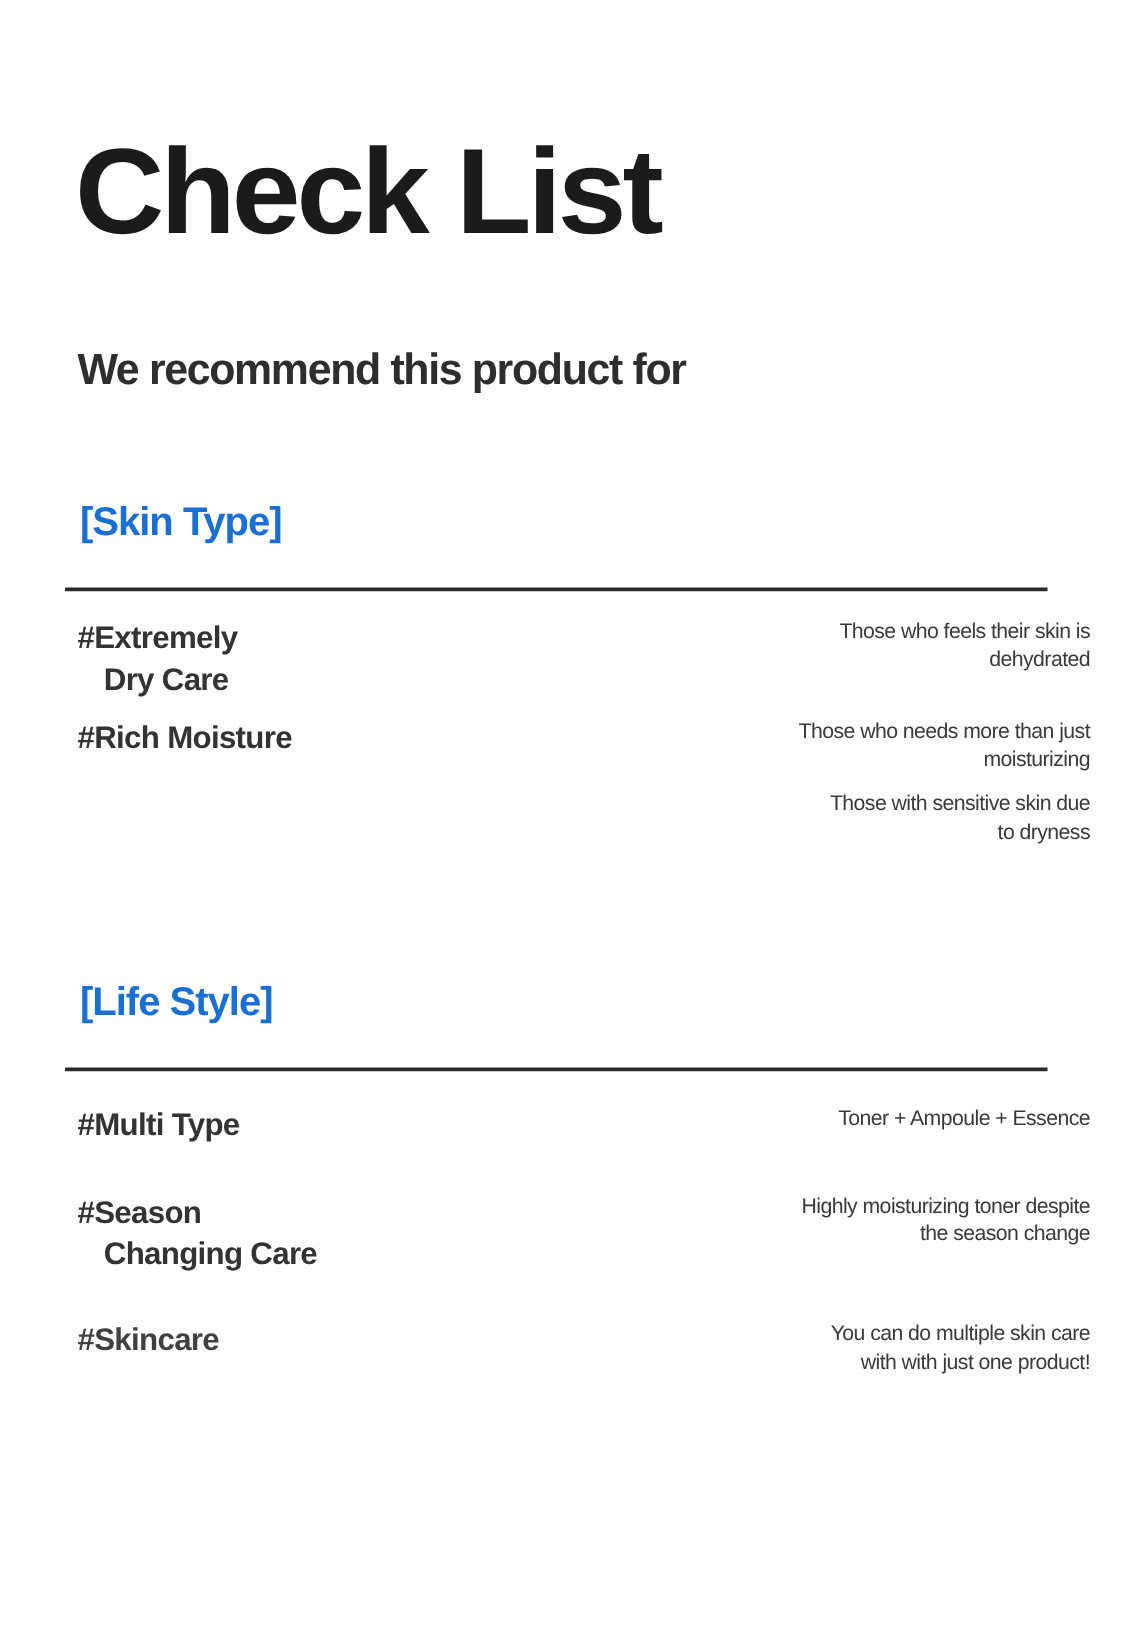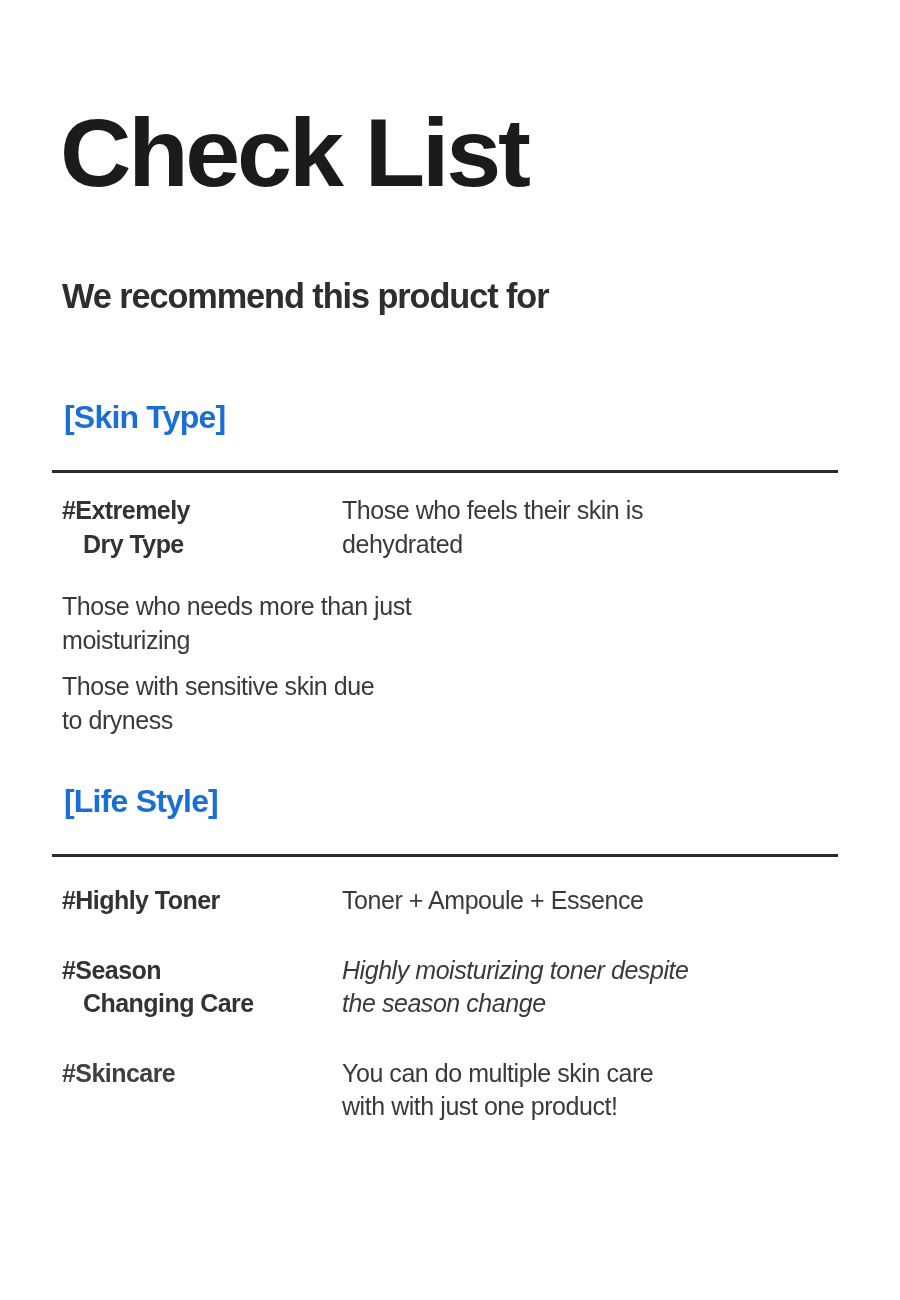--- a/index.html
+++ b/index.html
@@ -92,27 +92,28 @@
     font-size: 25px;
     font-weight: 700;
     color: #333333;
     letter-spacing: -0.55px;
     line-height: 1.33;
     white-space: pre-line;
   }
 
   .row-desc {
     flex: 1 1 auto;
-    font-size: 25px;
+    font-size: 17px;
     font-weight: 400;
     color: #3a3a3a;
     letter-spacing: -0.45px;
     line-height: 1.34;
     white-space: pre-line;
     padding-right: 28px;
+    text-align: right;
   }
 
   
   .section-1 .rows { padding-top: 21px; }
   .section-1 .row { margin-bottom: 13px; }
   .section-1 .row:last-child { margin-bottom: 0; }
 
   
   .section-2 .rows { padding-top: 27px; }
   .section-2 .row { margin-bottom: 36px; }
@@ -129,51 +130,52 @@
     <div class="page-title" style="color: rgb(27, 27, 27);">Check List</div>
     <div class="page-subtitle">We recommend this product for</div>
   </div>
 
   <div class="section section-1">
     <div class="section-heading" style="color: rgb(26, 111, 212);">[Skin Type]</div>
     <div class="section-rule" style="background: rgb(43, 43, 43);"></div>
     <div class="rows">
 
       <div class="row">
-        <div class="row-label" style="color: rgb(51, 51, 51);"><span>#Extremely</span><br><span class="indent-line">Dry Type</span></div>
+        <div class="row-label" style="color: rgb(51, 51, 51);"><span>#Extremely</span><br><span class="indent-line">Dry Care</span></div>
         <div class="row-desc" style="color: rgb(58, 58, 58);">Those who feels their skin is
 dehydrated</div>
       </div>
 
       <div class="row">
-        <div class="row-desc" style="color: rgb(58, 58, 58); margin-top: 16px;">Those who needs more than just
+        <div class="row-label" style="color: rgb(51, 51, 51);">#Rich Moisture</div>
+        <div class="row-desc" style="color: rgb(58, 58, 58);">Those who needs more than just
 moisturizing</div>
       </div>
 
       <div class="row">
         <div class="row-desc" style="color: rgb(58, 58, 58);">Those with sensitive skin due
 to dryness</div>
       </div>
 
     </div>
   </div>
 
   <div class="section section-2">
     <div class="section-heading" style="color: rgb(26, 111, 212);">[Life Style]</div>
     <div class="section-rule" style="background: rgb(43, 43, 43);"></div>
     <div class="rows">
 
       <div class="row">
-        <div class="row-label" style="color: rgb(51, 51, 51);">#Highly Toner</div>
+        <div class="row-label" style="color: rgb(51, 51, 51);">#Multi Type</div>
         <div class="row-desc" style="color: rgb(58, 58, 58);">Toner + Ampoule + Essence</div>
       </div>
 
       <div class="row">
         <div class="row-label" style="color: rgb(51, 51, 51);"><span>#Season</span><br><span class="indent-line">Changing Care</span></div>
-        <div class="row-desc" style="color: rgb(58, 58, 58); font-style: italic;">Highly moisturizing toner despite
+        <div class="row-desc" style="color: rgb(58, 58, 58);">Highly moisturizing toner despite
 the season change</div>
       </div>
 
       <div class="row">
         <div class="row-label" style="color: #404040;">#Skincare</div>
         <div class="row-desc" style="color: rgb(58, 58, 58);">You can do multiple skin care
 with with just one product!</div>
       </div>
 
     </div>

